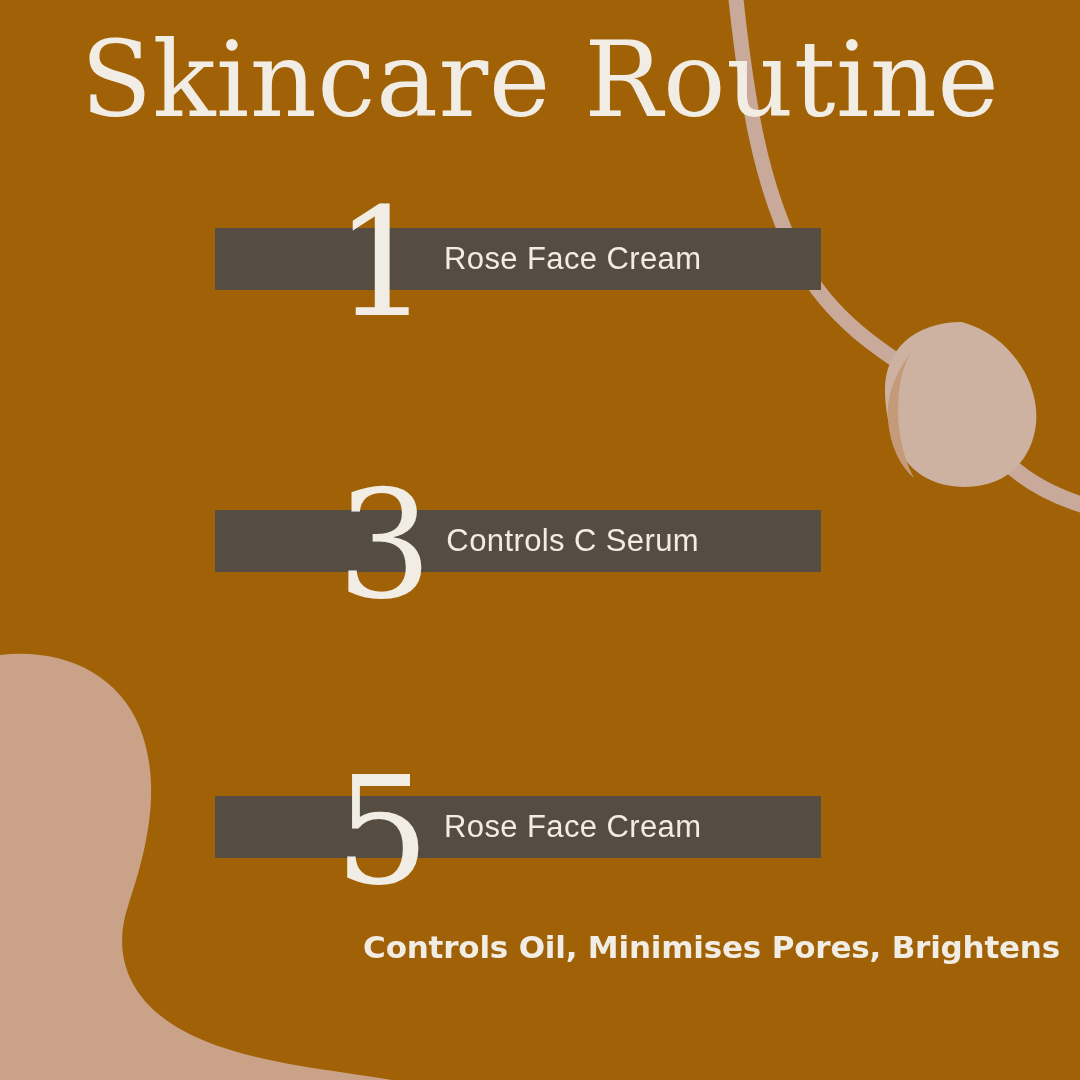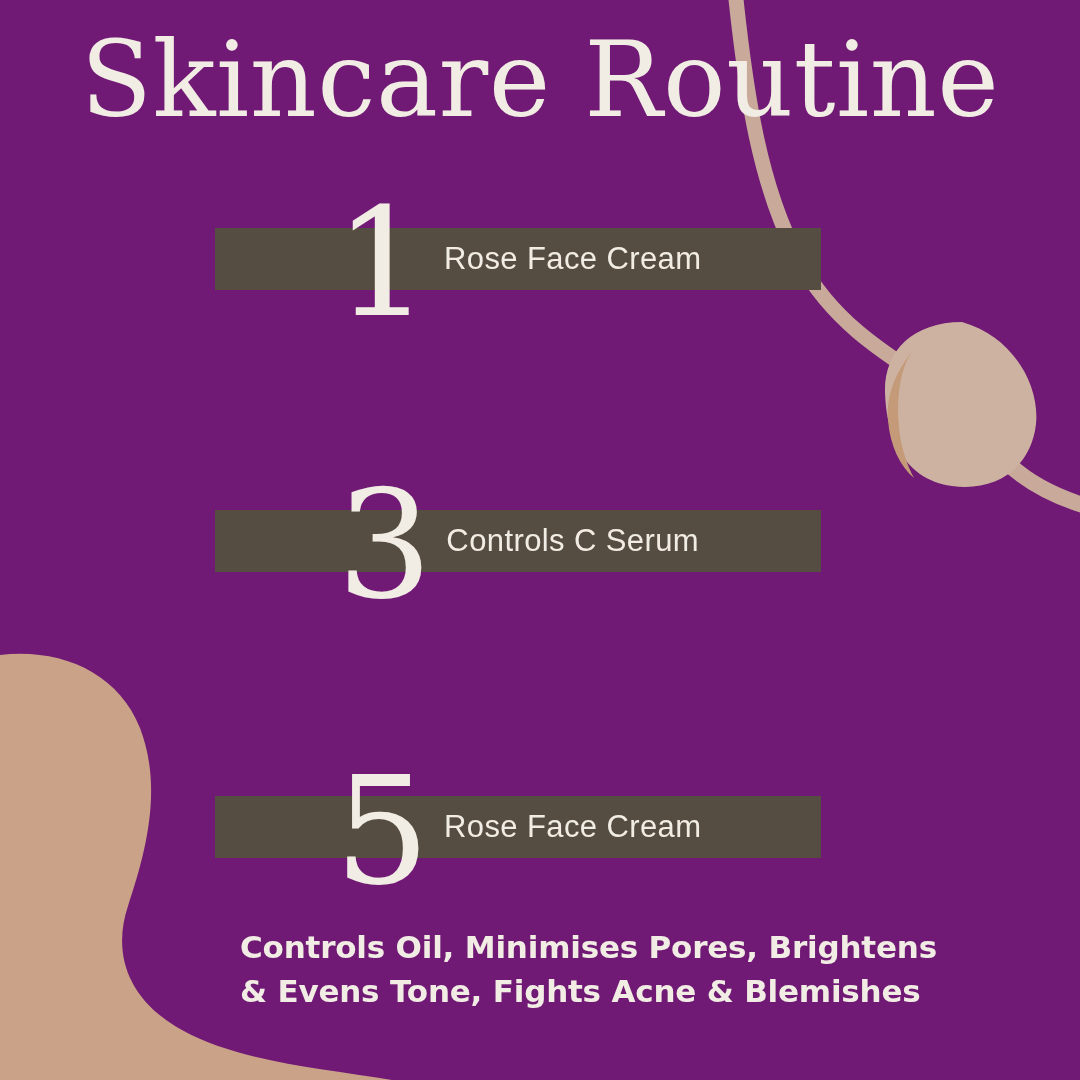--- a/index.html
+++ b/index.html
@@ -4,21 +4,21 @@
 <style>
   html, body {
     margin: 0;
     padding: 0;
     background: #7C7266;
   }
   #poster {
     position: relative;
     width: 1080px;
     height: 1080px;
-    background: #701a75;
+    background: #a16207;
     overflow: hidden;
     font-family: "Liberation Sans", sans-serif;
   }
 
   
   #decor-layer {
     position: absolute;
     inset: 0;
     width: 1080px;
     height: 1080px;
@@ -92,21 +92,21 @@
     flex: 0 0 auto;
   }
   .step-row.label-first .step-content { justify-content: center; }
 
   
   #caption {
     position: absolute;
     left: 240px;
     top: 925px;
     width: 820px;
-    text-align: left;
+    text-align: right;
     z-index: 5;
   }
   .caption-line {
     font-family: "DejaVu Sans", "Liberation Sans", sans-serif;
     font-size: 31px;
     font-weight: bold;
     color: #F2EDE4;
     line-height: 1.42;
     letter-spacing: -0.2px;
   }
@@ -172,16 +172,15 @@
       <div class="step-content">
         <span class="step-number">5</span>
         <span class="step-label">Rose Face Cream</span>
       </div>
     </div>
 
   </div>
 
   <div id="caption">
     <div class="caption-line">Controls Oil, Minimises Pores, Brightens</div>
-    <div class="caption-line">&amp; Evens Tone, Fights Acne &amp; Blemishes</div>
   </div>
 
 </div>
 
 </body></html>

